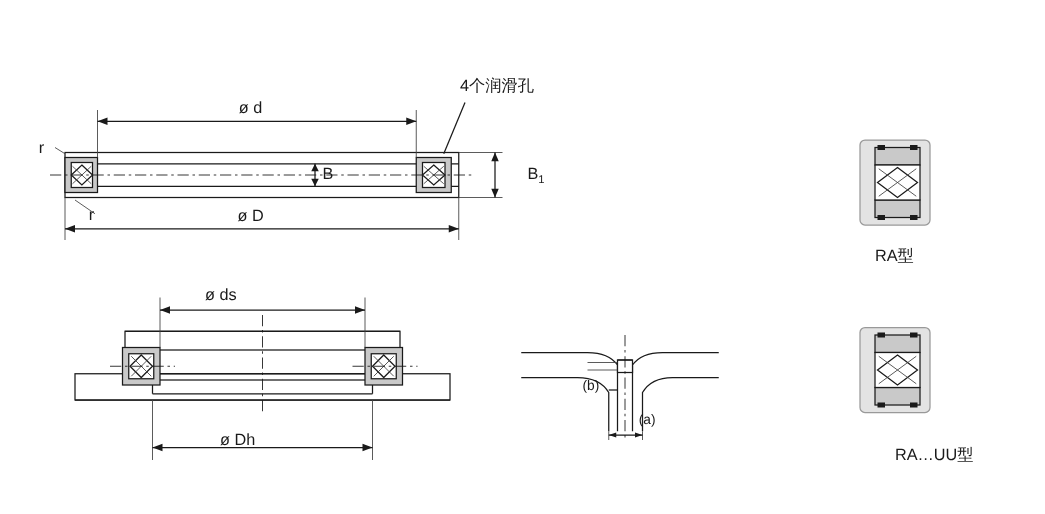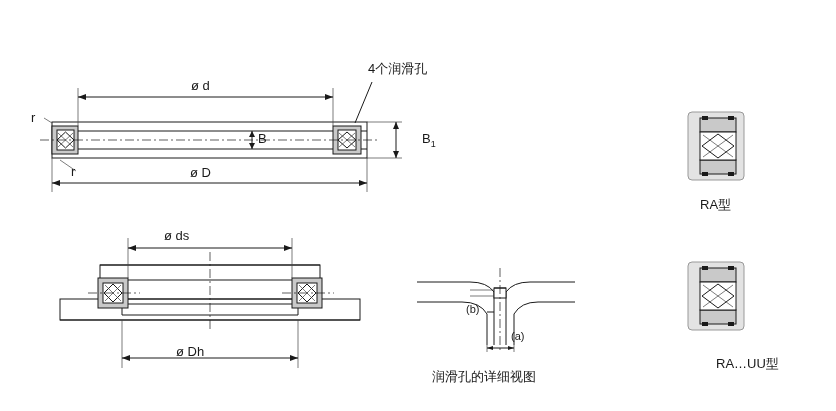--- a/index.html
+++ b/index.html
@@ -170,18 +170,17 @@
 
   <div class="lbl" style="left:31px;top:110px;">r</div>
   <div class="lbl" style="left:71px;top:164px;">r</div>
 
   <div class="lbl" style="left:164px;top:228px;">ø ds</div>
   <div class="lbl" style="left:176px;top:344px;">ø Dh</div>
 
   <div class="lbl small" style="left:466px;top:303px;">(b)</div>
   <div class="lbl small" style="left:511px;top:330px;">(a)</div>
 
-  <div class="lbl cn" style="left:432px;top:368px;">润滑孔的详细视图</div>
 
   <div class="lbl cn" style="left:700px;top:196px;">RA型</div>
   <div class="lbl cn" style="left:716px;top:344px;margin-top:11px;">RA…UU型</div>
 
 </div>
 
 </body></html>

